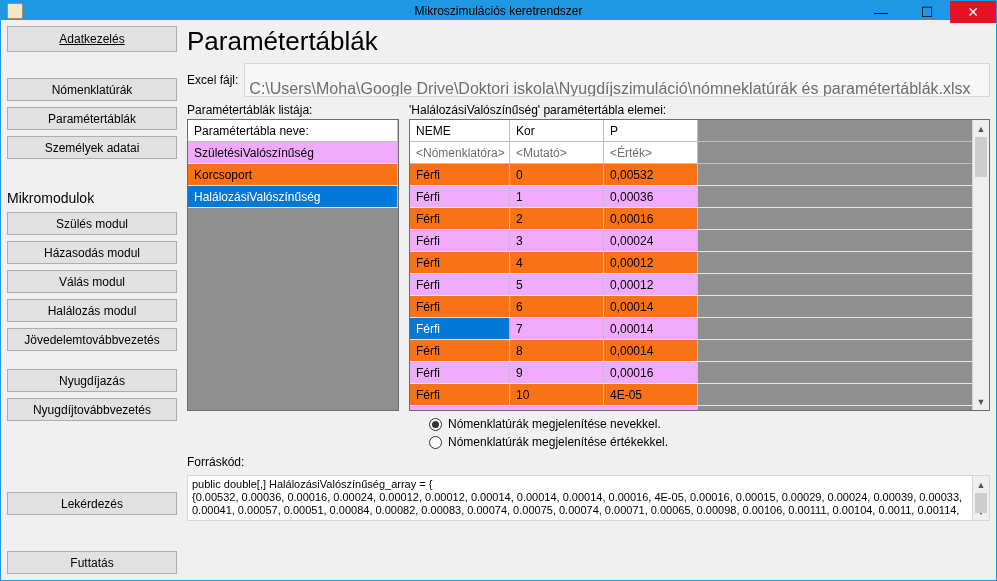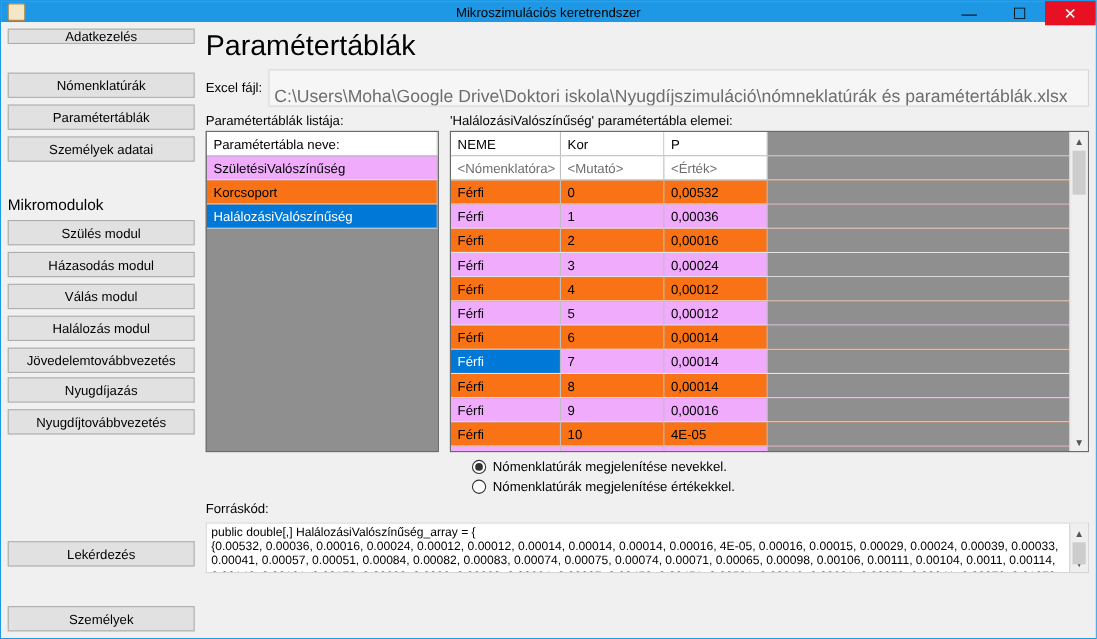--- a/index.html
+++ b/index.html
@@ -8,21 +8,21 @@
   .window { position:absolute; inset:0; border:1px solid #1e98e4; background:#f0f0f0; display:flex; flex-direction:column; }
   .titlebar { height:19px; background:#1e98e4; color:#000; display:flex; align-items:center; position:relative; }
   .titlebar .appicon { width:16px; height:16px; margin:0 6px; background:#f3e7c7; border:1px solid #b09050; border-radius:2px; }
   .titlebar .title { position:absolute; left:0; right:0; text-align:center; font-size:12px; color:#000; pointer-events:none; }
   .winbtns { margin-left:auto; display:flex; height:100%; }
   .winbtn { width:46px; height:22px; display:flex; align-items:center; justify-content:center; font-size:14px; color:#000; }
   .winbtn.close { background:#e81123; color:#fff; width:46px; height:22px; }
   .client { flex:1; background:#f0f0f0; display:flex; padding:6px; gap:10px; }
   .leftcol { width:170px; display:flex; flex-direction:column; gap:6px; }
   .btn { background:#e1e1e1; border:1px solid #adadad; height:23px; display:flex; align-items:center; justify-content:center; font-size:12px; color:#000; padding:0 4px; white-space:nowrap; }
-  .btn.wide { height:14px; }
+  .btn.wide { height:26px;text-decoration:underline; }
   .section-label { font-size:14px; color:#000; margin-top:19px; }
   .spacer-flex { flex:1; }
   .main { flex:1; display:flex; flex-direction:column; gap:6px; min-width:0; }
   h1 { font-size:26px; font-weight:400; font-family:"Segoe UI Light","Segoe UI",sans-serif; color:#000; margin:0; }
   .row { display:flex; align-items:center; gap:6px; }
   .lbl { font-size:12px; color:#000000; white-space:nowrap; }
   .textbox { flex:1; background:#fff; border:1px solid #d6d6d6; height:20px; padding:16px 4px; color:#6d6d6d; font-size:16px; overflow:hidden; white-space:nowrap; }
   .textbox.ro { background:#f6f6f6; }
   .lists { display:flex; gap:10px; align-items:flex-start; }
   .listcol { display:flex; flex-direction:column; gap:2px; }
@@ -83,28 +83,28 @@
           <div class="btn" style="margin-bottom: 6px;">Nómenklatúrák</div>
           <div class="btn" style="margin-bottom: 6px;">Paramétertáblák</div>
           <div class="btn" style="margin-bottom: 6px;">Személyek adatai</div>
         </div>
       <div class="section-label">Mikromodulok</div>
       <div id="module-buttons">
           <div class="btn" style="margin-bottom: 6px;">Szülés modul</div>
           <div class="btn" style="margin-bottom: 6px;">Házasodás modul</div>
           <div class="btn" style="margin-bottom: 6px;">Válás modul</div>
           <div class="btn" style="margin-bottom: 6px;">Halálozás modul</div>
-          <div class="btn" style="margin-bottom: 4px;">Jövedelemtovábbvezetés</div>
+          <div class="btn" style="margin-bottom: 18px;">Jövedelemtovábbvezetés</div>
           <div class="btn" style="margin-bottom: 6px;">Nyugdíjazás</div>
           <div class="btn" style="margin-bottom: 6px;">Nyugdíjtovábbvezetés</div>
         </div>
       <div class="spacer-flex"></div>
       <div class="btn">Lekérdezés</div>
       <div style="height:24px"></div>
-      <div class="btn">Személyek</div>
+      <div class="btn">Futtatás</div>
     </div>
 
     <div class="main">
       <h1>Paramétertáblák</h1>
 
       <div class="row">
         <span class="lbl">Excel fájl:</span>
         <div class="textbox ro">C:\Users\Moha\Google Drive\Doktori iskola\Nyugdíjszimuláció\nómneklatúrák és paramétertáblák.xlsx</div>
       </div>
 

